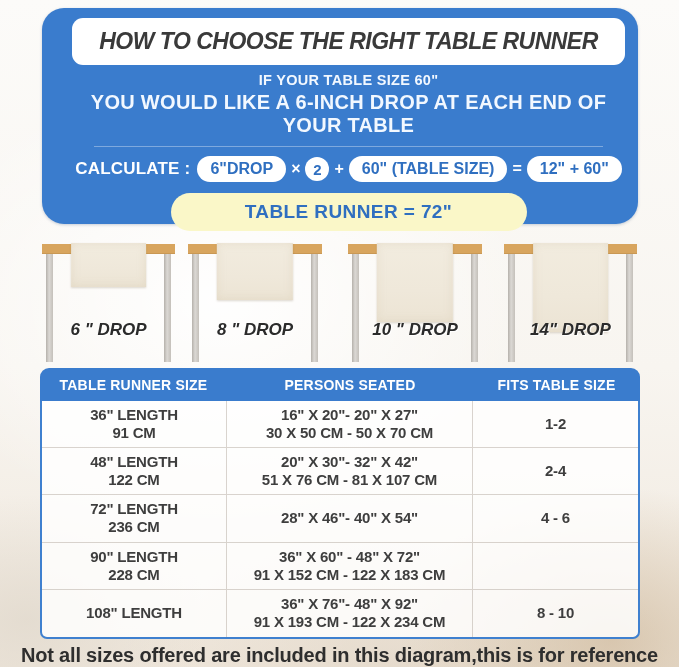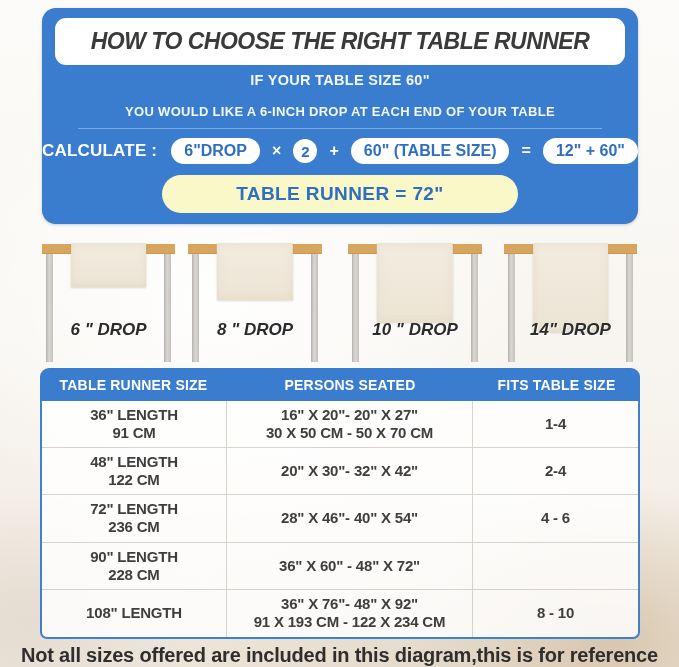--- a/index.html
+++ b/index.html
@@ -12,39 +12,40 @@
       radial-gradient(ellipse 300px 220px at 90% 96%, rgba(209,188,160,0.75), transparent 70%),
       radial-gradient(ellipse 260px 180px at 4% 93%, rgba(226,218,206,0.85), transparent 70%),
       radial-gradient(ellipse 380px 240px at 58% 100%, rgba(222,209,192,0.55), transparent 72%),
       radial-gradient(ellipse 420px 300px at 32% 45%, rgba(255,255,255,0.95), transparent 75%),
       linear-gradient(180deg, #fcfbf9 0%, #f8f5f0 55%, #efe7dc 100%);
   }
 
   
   .blue-panel {
     position:absolute; left:42px; top:8px; width:596px; height:216px;
-    background:#3a7ccd; border-radius:14px;
+    background:#3a7ccd; border-radius:22px;
     box-shadow:0 1px 3px rgba(40,70,120,0.25);
+    padding-left:17px;
   }
   .header-box {
     margin:10px 13px 0 13px; height:47px; background:#ffffff;
     border-radius:11px; display:flex; align-items:center; justify-content:center;
   }
   .header-box .title {
     font-size:23px; font-weight:800; font-style:italic; color:#3a3a3a;
     letter-spacing:-0.5px; white-space:nowrap;
   }
   .intro { text-align:center; color:#f2f8ff; font-weight:bold; margin-top:7px; }
   .intro .line1 { font-size:14.5px; letter-spacing:0.3px; }
-  .intro .line2 { font-size:13px; letter-spacing:0.3px; margin-top:16px; }
+  .intro .line2 { font-size:20px; letter-spacing:0.3px; margin-top:3px; }
   .panel-divider {
     margin:9px auto 0 auto; width:88%; border-top:1px solid rgba(255,255,255,0.35);
   }
   .calc-row {
-    margin-top:9px; display:flex; align-items:center; justify-content:space-between; gap:5px;
+    margin-top:9px; display:flex; align-items:center; justify-content:center; gap:5px;
     color:#ffffff; font-weight:bold;
   }
   .calc-label { font-size:17px; letter-spacing:0.2px; margin-right:2px; }
   .pill {
     background:#ffffff; color:#2f6fc0; border-radius:16px;
     padding:4px 13px; font-size:16px; font-weight:bold; white-space:nowrap;
   }
   .op { font-size:16px; font-weight:bold; }
   .mult-circle {
     width:24px; height:24px; background:#ffffff; color:#2f6fc0; border-radius:50%;
@@ -182,30 +183,31 @@
   <div class="chart-row">
     <div class="cell c1">
       <span>36" LENGTH</span>
       <span>91 CM</span>
     </div>
     <div class="cell c2">
       <span>16" X 20"- 20" X 27"</span>
       <span>30 X 50 CM - 50 X 70 CM</span>
     </div>
     <div class="cell c3">
-      <span>1-4</span>
+      <span>1-2</span>
     </div>
   </div>
   <div class="chart-row">
     <div class="cell c1">
       <span>48" LENGTH</span>
       <span>122 CM</span>
     </div>
     <div class="cell c2">
       <span>20" X 30"- 32" X 42"</span>
+      <span>51 X 76 CM - 81 X 107 CM</span>
     </div>
     <div class="cell c3">
       <span>2-4</span>
     </div>
   </div>
   <div class="chart-row">
     <div class="cell c1">
       <span>72" LENGTH</span>
       <span>236 CM</span>
     </div>
@@ -216,20 +218,21 @@
       <span>4 - 6</span>
     </div>
   </div>
   <div class="chart-row">
     <div class="cell c1">
       <span>90" LENGTH</span>
       <span>228 CM</span>
     </div>
     <div class="cell c2">
       <span>36" X 60" - 48" X 72"</span>
+      <span>91 X 152 CM - 122 X 183 CM</span>
     </div>
   </div>
   <div class="chart-row">
     <div class="cell c1">
       <span>108" LENGTH</span>
     </div>
     <div class="cell c2">
       <span>36" X 76"- 48" X 92"</span>
       <span>91 X 193 CM - 122 X 234 CM</span>
     </div>

